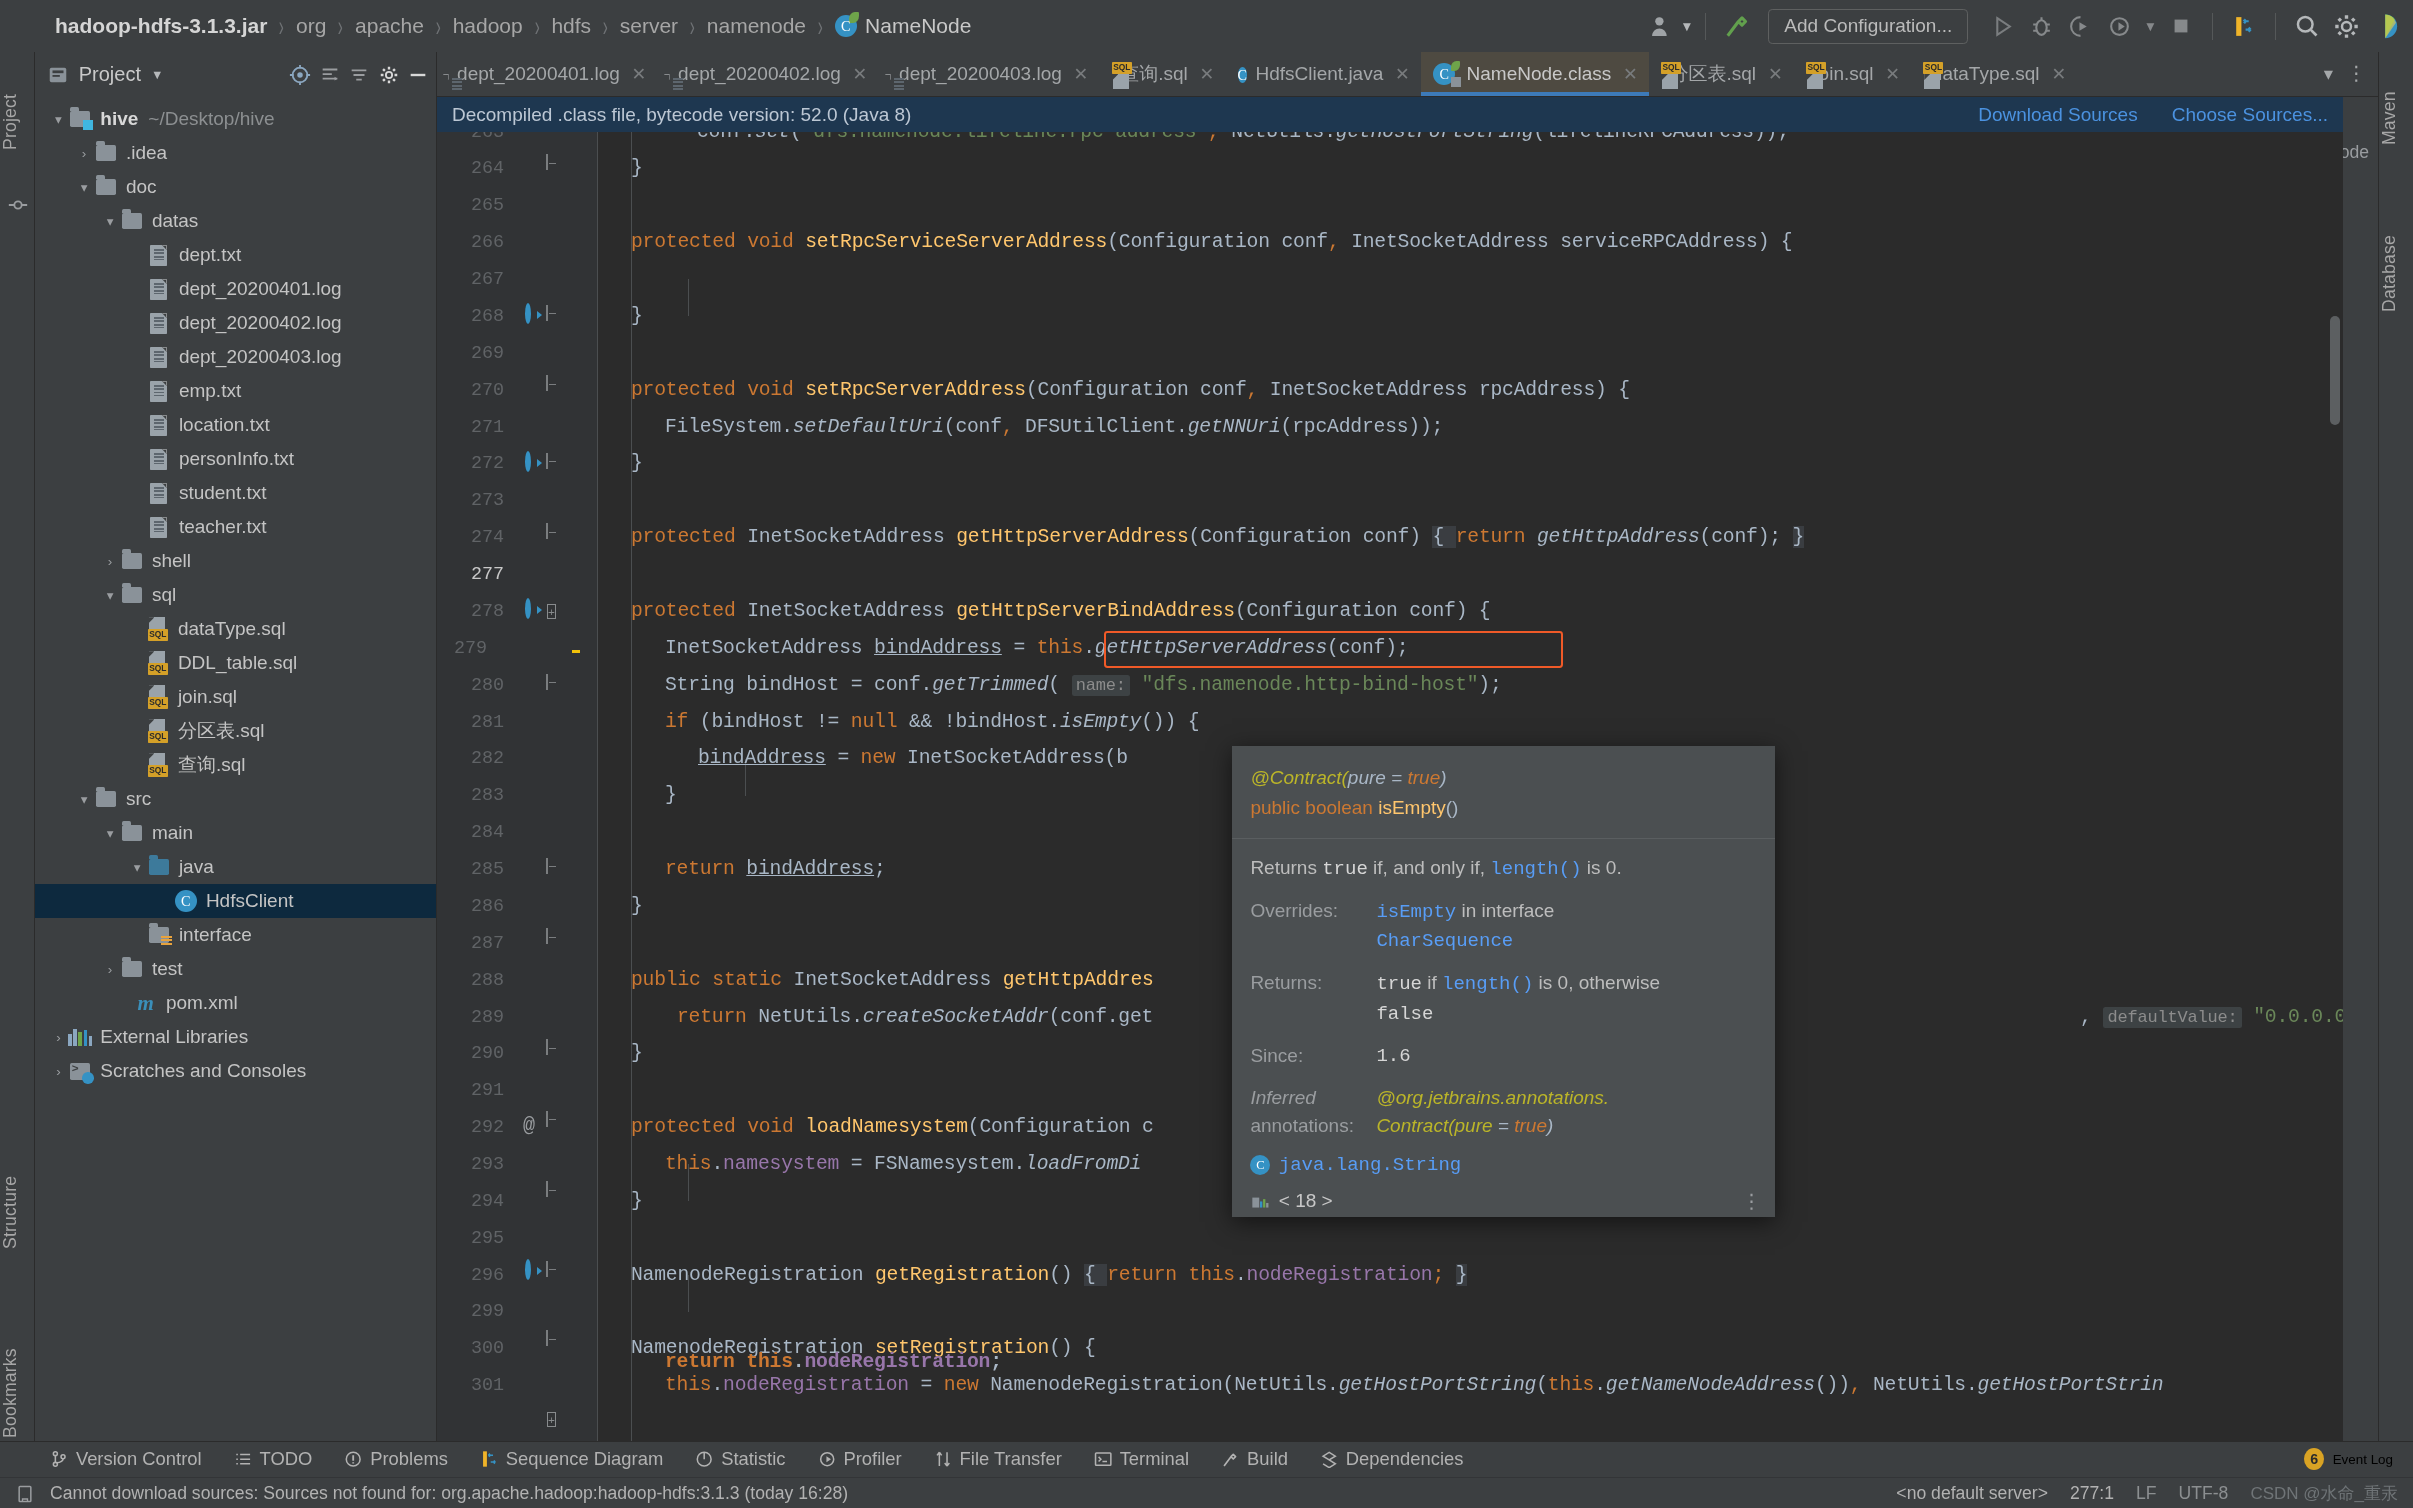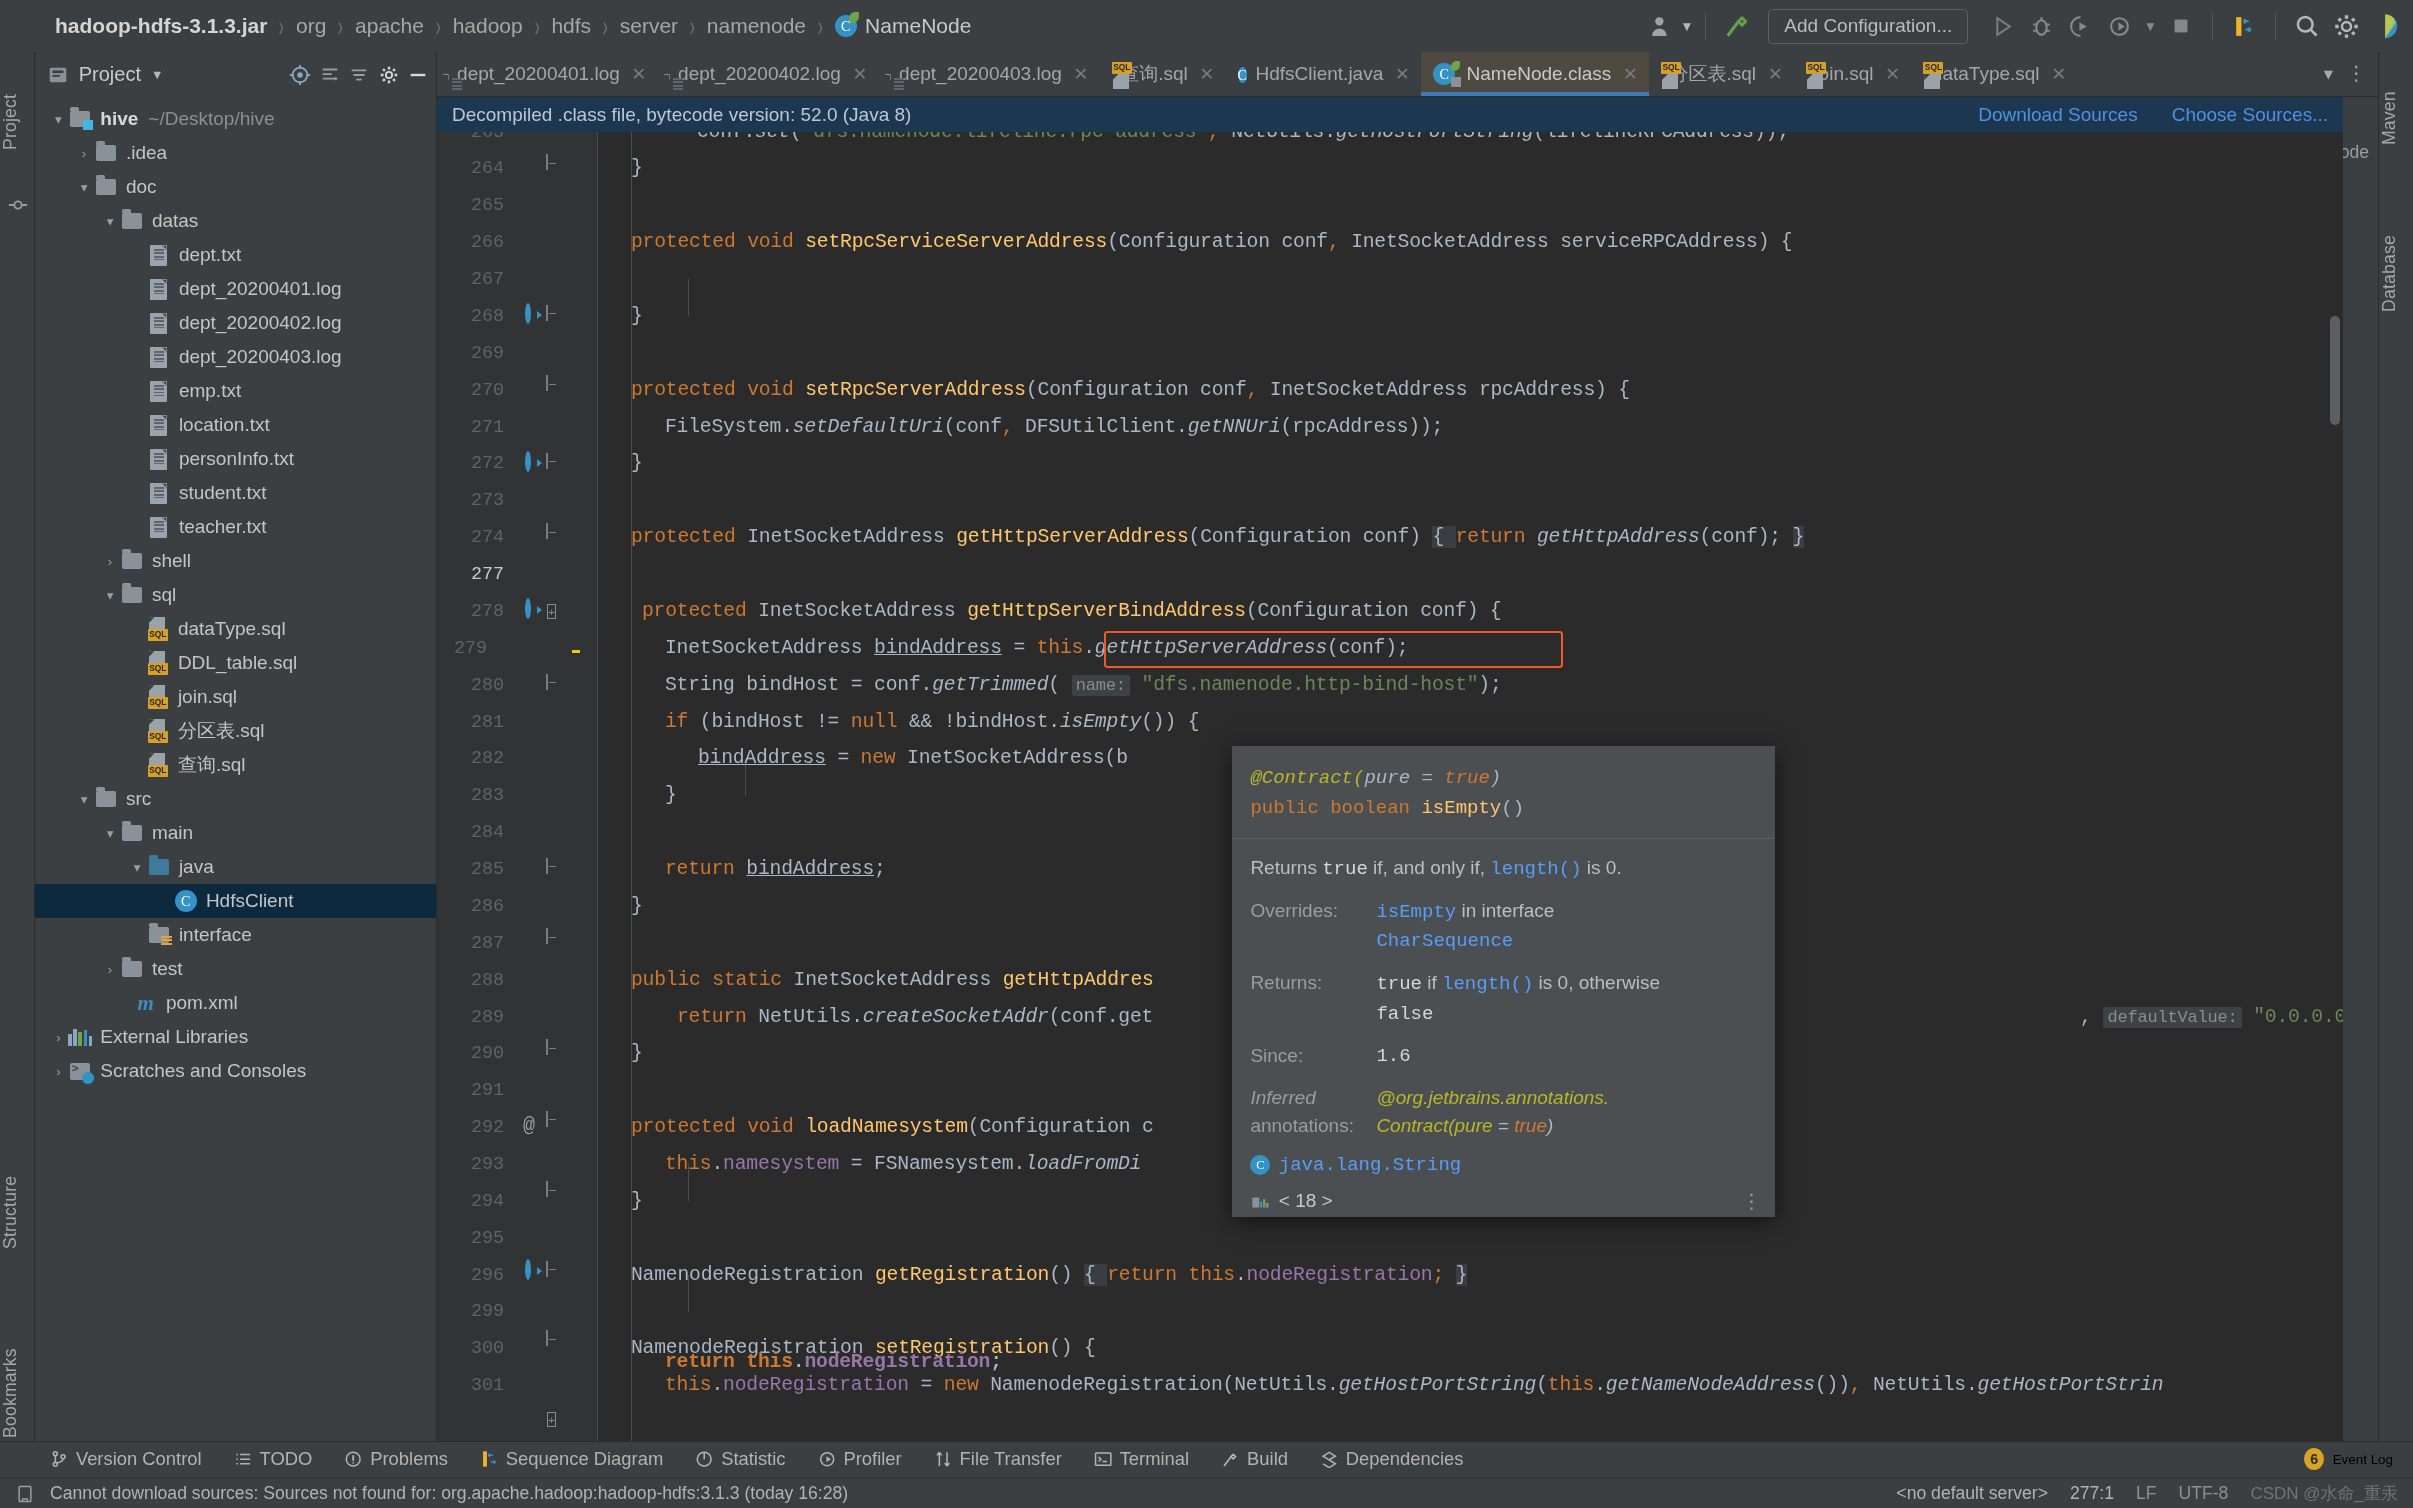--- a/index.html
+++ b/index.html
@@ -230,21 +230,21 @@
   }
 
   
   .docpopup {
     position: absolute; left: 1232px; top: 746px; width: 543px; height: 471px;
     background: #4b4f51; box-shadow: 0 5px 22px rgba(0,0,0,.55);
     font-size: 0;
   }
   .doc-sig {
     padding: 17px 18.4px 15px 18.4px; border-bottom: 0.8px solid #5a5e60;
-    font-family: Liberation Mono, monospace; font-size: 19px; line-height: 30px;
+    font-family: Liberation Sans, sans-serif; font-size: 19px; line-height: 30px;
     background: #4b4f51;
   }
   .doc-body { padding: 15px 18.4px 0 18.4px; font-size: 19px; color: #bdbdbd; line-height: 28.5px; }
   .doc-body .mono { font-family: "Liberation Mono", monospace; }
   .doc-body .lnk { color: #589df6; font-family: "Liberation Mono", monospace; }
   .doc-row { display: flex; margin-top: 13.4px; }
   .doc-row .lab { color: #9a9da0; width: 126px; flex: 0 0 126px; }
   .doc-row .val { color: #bdbdbd; }
   .doc-row .val .lnk { color: #589df6; }
   .doc-foot { display: flex; align-items: center; gap: 8.4px; padding: 10px 18.4px 0 18.4px; }
@@ -857,21 +857,21 @@
   <div class="code" style="top:166px; left:194px;"><span class="t">}</span></div>
 
   <div class="code" style="top:240px; left:194px;"><span class="k">protected void </span><span class="m">setRpcServerAddress</span><span class="t">(Configuration conf</span><span class="k">,</span><span class="t"> InetSocketAddress rpcAddress) {</span></div>
 
   <div class="code" style="top:277px; left:228px;"><span class="t">FileSystem.</span><span class="st">setDefaultUri</span><span class="t">(conf</span><span class="k">,</span><span class="t"> DFSUtilClient.</span><span class="st">getNNUri</span><span class="t">(rpcAddress));</span></div>
 
   <div class="code" style="top:313px; left:194px;"><span class="t">}</span></div>
 
   <div class="code" style="top:387px; left:194px;"><span class="k">protected </span><span class="t">InetSocketAddress </span><span class="m">getHttpServerAddress</span><span class="t">(Configuration conf) </span><span class="sel">{ </span><span class="k">return </span><span class="st">getHttpAddress</span><span class="t">(conf); </span><span class="sel">}</span></div>
 
-  <div class="code" style="top:461px; left:205px;text-align:center;"><span class="k">protected </span><span class="t">InetSocketAddress </span><span class="m">getHttpServerBindAddress</span><span class="t">(Configuration conf) {</span></div>
+  <div class="code" style="top:461px; left:194px;text-align:center;"><span class="k">protected </span><span class="t">InetSocketAddress </span><span class="m">getHttpServerBindAddress</span><span class="t">(Configuration conf) {</span></div>
 
   <div class="code" style="top:498px; left:228px;"><span class="t">InetSocketAddress </span><span class="u">bindAddress</span><span class="t"> = </span><span class="k">this</span><span class="t">.</span><span class="st">getHttpServerAddress</span><span class="t">(conf);</span></div>
 
   <div class="code" style="top:535px; left:228px;"><span class="t">String bindHost = conf.</span><span class="st">getTrimmed</span><span class="t">( </span><span class="hintparam">name:</span><span class="s"> "dfs.namenode.http-bind-host"</span><span class="t">);</span></div>
 
   <div class="code" style="top:572px; left:228px;"><span class="k">if </span><span class="t">(bindHost != </span><span class="k">null </span><span class="t">&amp;&amp; !bindHost.</span><span class="st">isEmpty</span><span class="t">()) {</span></div>
 
   <div class="code" style="top:608px; left:261px;"><span class="u">bindAddress</span><span class="t"> = </span><span class="k">new </span><span class="t">InetSocketAddress(b</span></div>
 
   <div class="code" style="top:645px; left:228px;"><span class="t">}</span></div>

